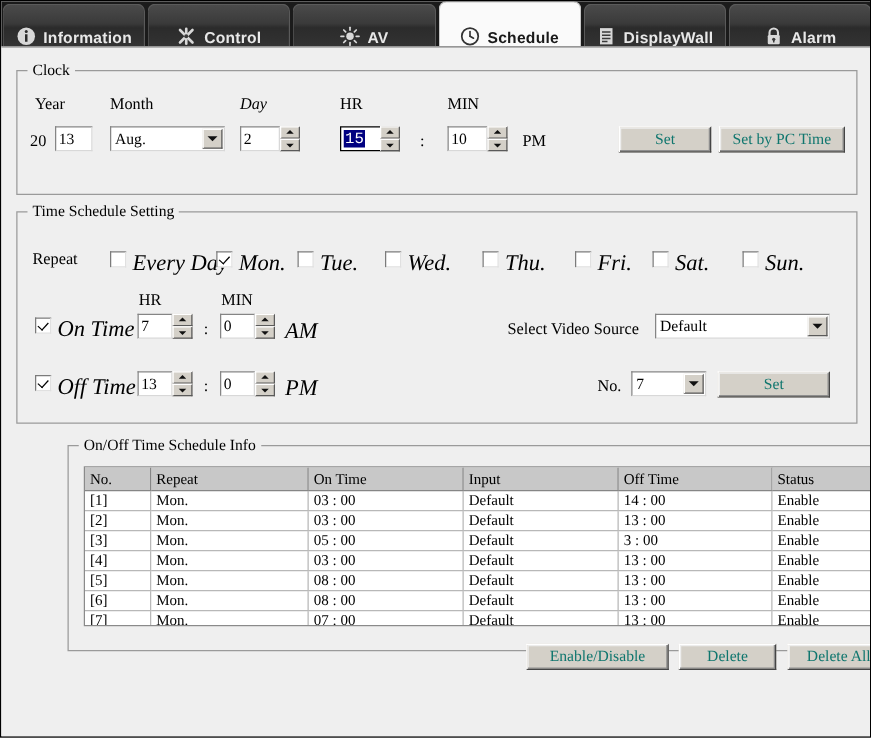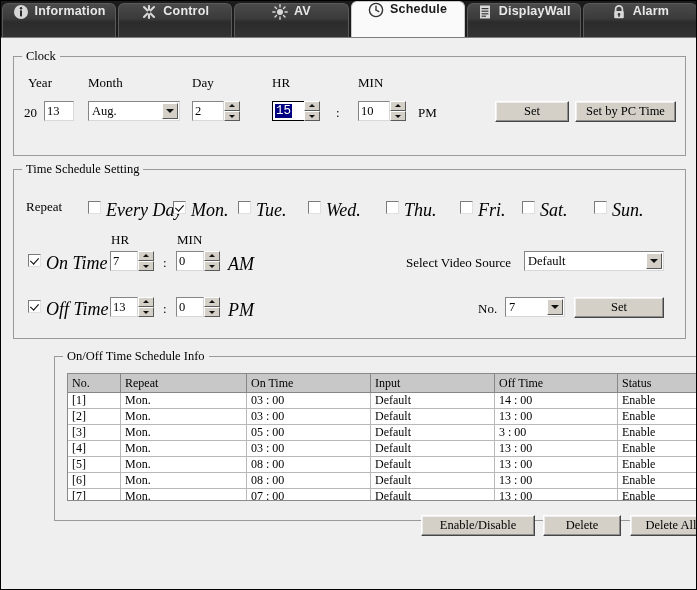--- a/index.html
+++ b/index.html
@@ -33,21 +33,21 @@
   }
   .tab {
     height: 34px;
     flex: 1 1 0;
     margin: 0 1px 0 1px;
     background: linear-gradient(to bottom, #4a4a4a 0%, #3a3a3a 45%, #2b2b2b 55%, #333 100%);
     border: 1px solid #5a5a5a;
     border-bottom: none;
     border-radius: 6px 6px 0 0;
     display: flex;
-    align-items: flex-start;
+    align-items: flex-end;
     justify-content: center;
     gap: 6px;
     color: #e8e8e8;
     font-family: "Liberation Sans", sans-serif;
     font-size: 12.5px;
     font-weight: bold;
     letter-spacing: .2px;
     cursor: pointer;
     box-sizing: border-box;
   }
@@ -231,21 +231,21 @@
     position: absolute;
     height: 21px;
     background: #d4d0c8;
     border: 1px solid #fff;
     border-right-color: #454545;
     border-bottom-color: #454545;
     box-shadow: inset -1px -1px 0 #8e8e8e, inset 1px 1px 0 #ededed;
     box-sizing: border-box;
     font-family: "Liberation Serif", serif;
     font-size: 12.5px;
-    color: #000000;
+    color: #0f766e;
     display: flex;
     align-items: center;
     justify-content: center;
     cursor: pointer;
     white-space: nowrap;
   }
 
   
   .tbl-wrap {
     position: absolute;
@@ -370,21 +370,21 @@
     </div>
   </div>
 
   <div class="panel">
 
     <div class="group" id="grp-clock">
       <span class="legend">Clock</span>
 
       <span class="lab" style="left:14px; top:18px;">Year</span>
       <span class="lab" style="left:74px; top:18px;">Month</span>
-      <span class="lab" style="left:178px;top:18px;">Day</span>
+      <span class="lab" style="left:178px;top:18px;font-style:italic;">Day</span>
       <span class="lab" style="left:258px;top:18px;">HR</span>
       <span class="lab" style="left:344px;top:18px;">MIN</span>
 
       <span class="lab" style="left:10px; top:48px;">20</span>
       <div class="tbox" style="left:30px; top:44px; width:30px;">13</div>
 
       <div class="combo" style="left:74px; top:44px; width:92px;">
         <span class="cval">Aug.</span>
         <span class="carrow">
             <i></i>

